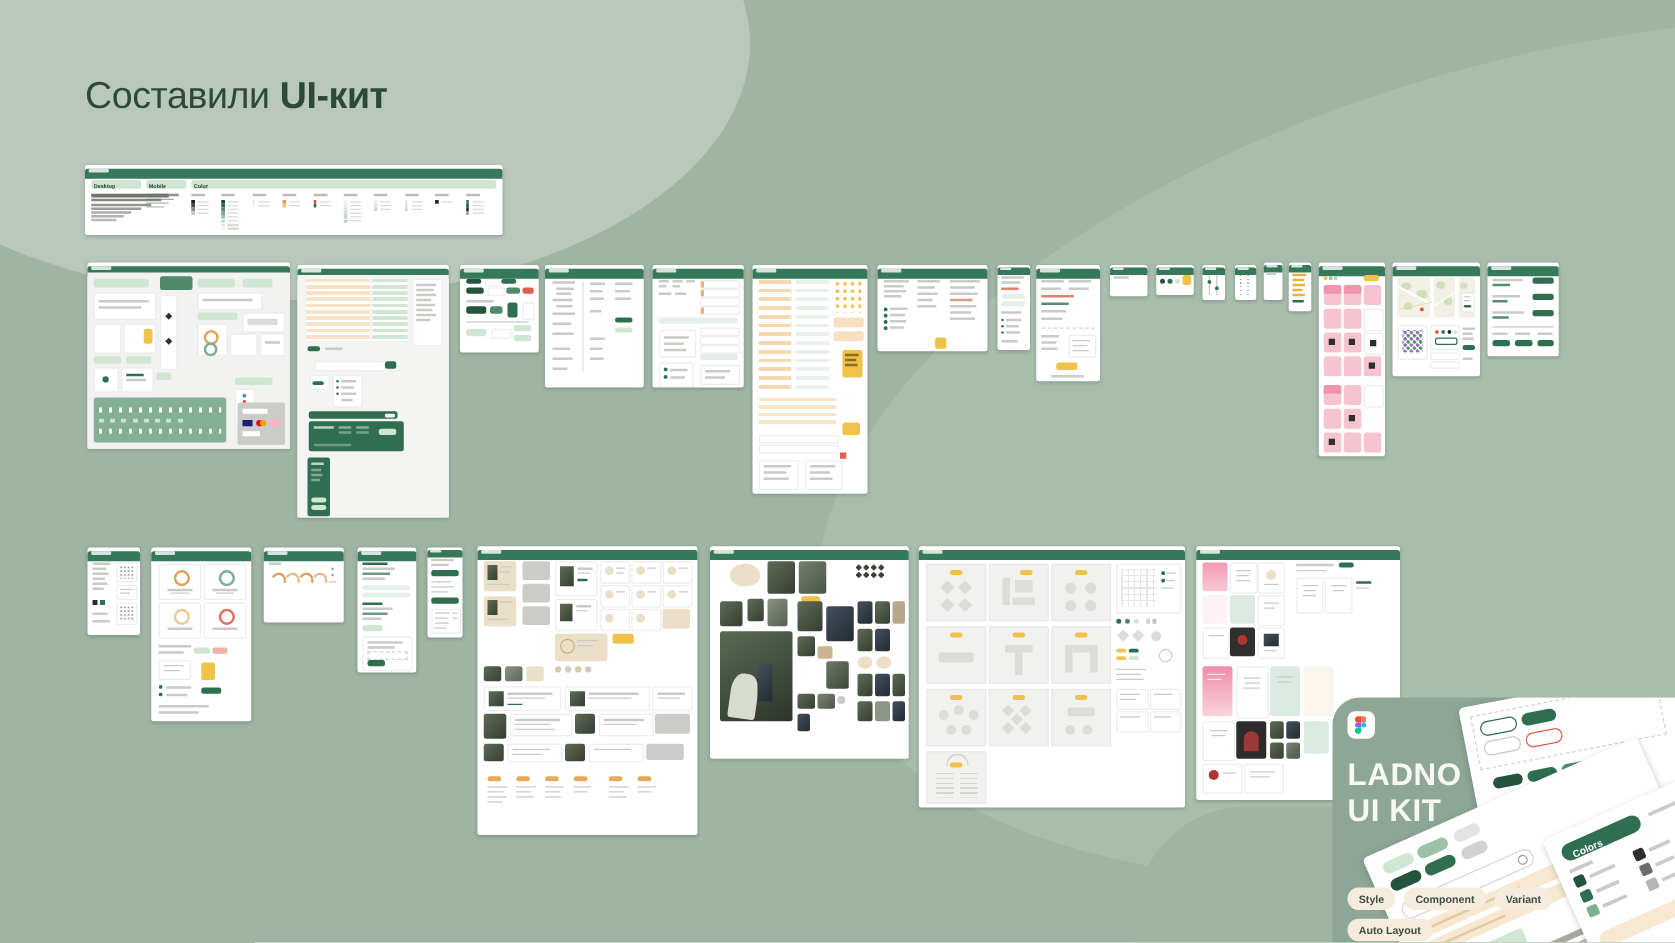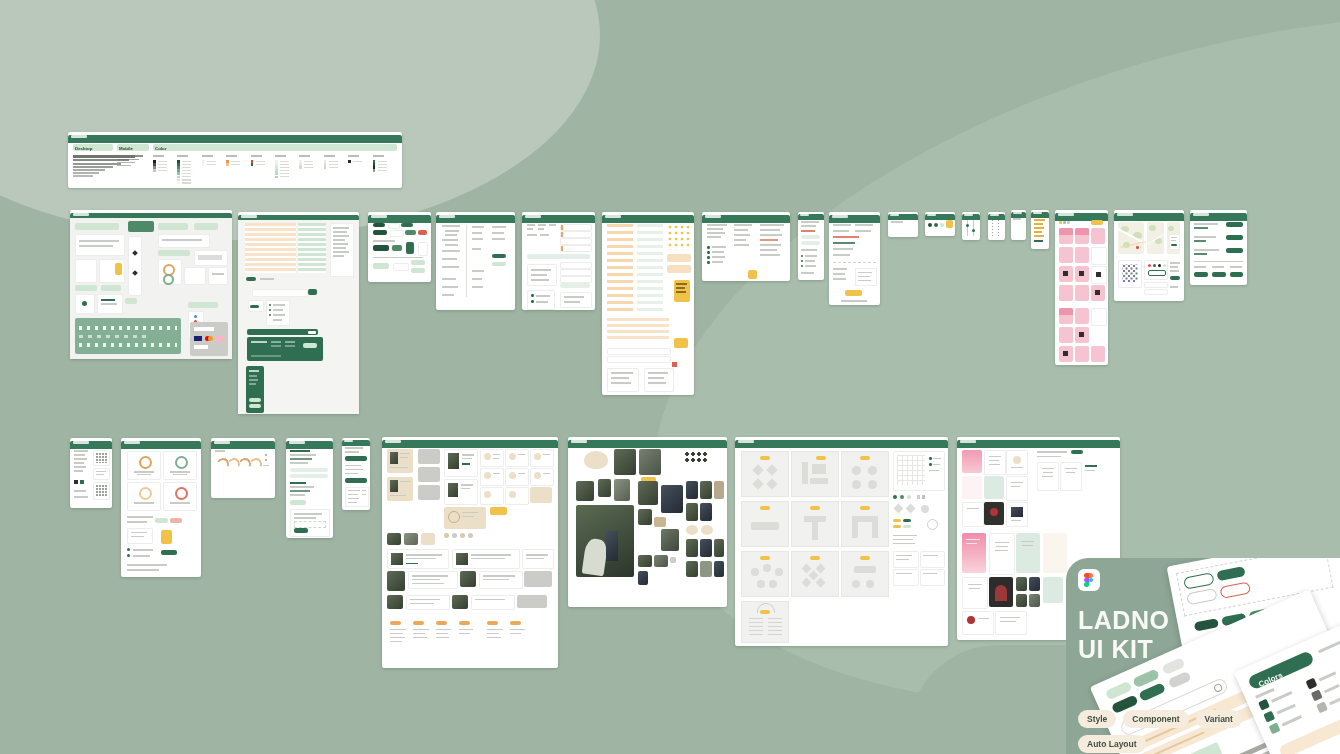--- a/index.html
+++ b/index.html
@@ -50,20 +50,21 @@
   .mockLabel{font:700 8px/13px "Liberation Sans",sans-serif}
 </style>
 </head>
 <body>
 
 <div id="stage">
   <div class="a blobTL"></div>
   <div class="a swoosh"></div>
   <div class="a baseBR"></div>
 
+  <div class="a title"><span>Составили</span> <b>UI-кит</b></div>
 
   <div class="f" style="left:68px;top:132px;width:334px;height:56px">
     <div class="h">
         <i></i>
       </div>
     <div class="b">
       <div class="a gL r" style="left:5px;top:4px;width:40px;height:7px">
           <span class="ct">Desktop</span>
         </div>
       <div class="a gL r" style="left:49px;top:4px;width:32px;height:7px">

